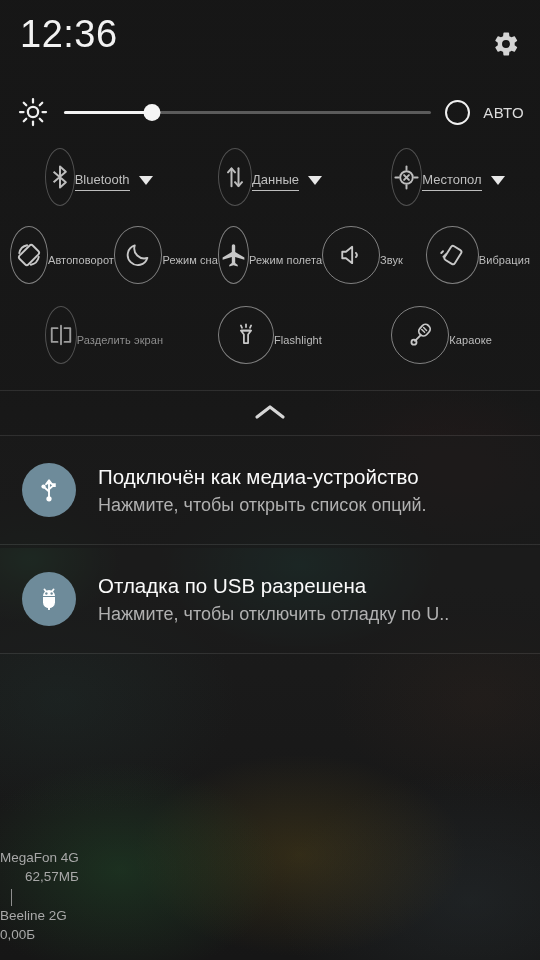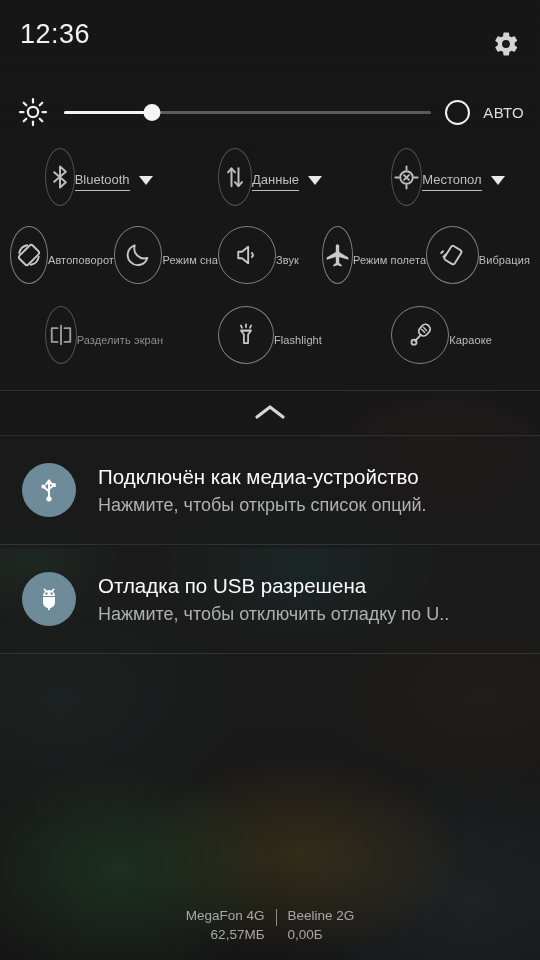--- a/index.html
+++ b/index.html
@@ -50,21 +50,21 @@
   .content { position: relative; z-index: 3; }
 
   
   .header {
     position: relative;
     padding: 14px 20px 0 20px;
     height: 74px;
     box-sizing: border-box;
   }
   .clock {
-    font-size: 27px;
+    font-size: 38px;
     color: #f2f2f2;
     line-height: 40px;
     letter-spacing: 0.5px;
     font-weight: 400;
   }
   .date {
     font-size: 14.5px;
     color: #d2d2d2;
     line-height: 20px;
     margin-top: 1px;
@@ -248,20 +248,21 @@
 
   
   .footer {
     position: absolute;
     left: 0; right: 0;
     bottom: 16px;
     display: flex;
     justify-content: center;
     align-items: flex-start;
     z-index: 3;
+    flex-direction: column;
   }
   .sim {
     font-size: 13.5px;
     color: #a8a8a8;
     line-height: 19px;
   }
   .sim.left { text-align: right; }
   .sim.right { text-align: left; }
   .sim-divider {
     width: 1px;
@@ -383,35 +384,35 @@
         <div class="tile-circle">
           <svg width="28" height="28" viewBox="0 0 24 24">
             <path d="M20 14.5A8.6 8.6 0 0 1 9.2 3.8 8.6 8.6 0 1 0 20 14.5z" fill="none" stroke="#c8c8c8" stroke-width="1.6" stroke-linejoin="round"></path>
           </svg>
         </div>
         <div class="tile-label">Режим сна</div>
       </div>
 
       <div class="tile">
         <div class="tile-circle">
+          <svg width="29" height="29" viewBox="0 0 24 24">
+            <path fill="#c8c8c8" d="M21 15.5v-1.8l-7.6-4.6V4a1.4 1.4 0 0 0-2.8 0v5.1L3 13.7v1.8l7.6-2.3v5.1l-2.1 1.5v1.3l3.5-1 3.5 1v-1.3l-2.1-1.5v-5.1z"></path>
+          </svg>
+        </div>
+        <div class="tile-label">Режим полета</div>
+      </div>
+
+      <div class="tile">
+        <div class="tile-circle">
           <svg width="28" height="28" viewBox="0 0 24 24">
             <path d="M4.5 9.2h3.2L13 5v14l-5.3-4.2H4.5z" fill="none" stroke="#c8c8c8" stroke-width="1.6" stroke-linejoin="round"></path>
             <path d="M16.2 10.2a2.6 2.6 0 0 1 0 3.6" fill="none" stroke="#c8c8c8" stroke-width="1.6" stroke-linecap="round"></path>
           </svg>
         </div>
         <div class="tile-label">Звук</div>
-      </div>
-
-      <div class="tile">
-        <div class="tile-circle">
-          <svg width="29" height="29" viewBox="0 0 24 24">
-            <path fill="#c8c8c8" d="M21 15.5v-1.8l-7.6-4.6V4a1.4 1.4 0 0 0-2.8 0v5.1L3 13.7v1.8l7.6-2.3v5.1l-2.1 1.5v1.3l3.5-1 3.5 1v-1.3l-2.1-1.5v-5.1z"></path>
-          </svg>
-        </div>
-        <div class="tile-label">Режим полета</div>
       </div>
 
       <div class="tile">
         <div class="tile-circle">
           <svg width="30" height="30" viewBox="0 0 24 24">
             <rect x="8" y="5.5" width="9.5" height="13" rx="1.8" fill="none" stroke="#c8c8c8" stroke-width="1.5" transform="rotate(32 12.7 12)"></rect>
             <g stroke="#c8c8c8" stroke-width="1.5" stroke-linecap="round">
               <line x1="3.4" y1="10.4" x2="4.8" y2="9"></line>
               <line x1="5.2" y1="13.4" x2="7.2" y2="11.4"></line>
             </g>

